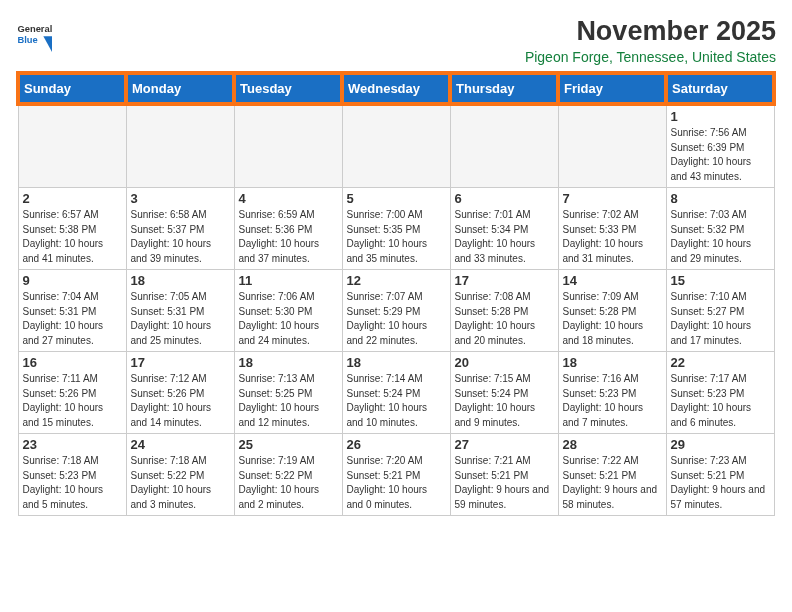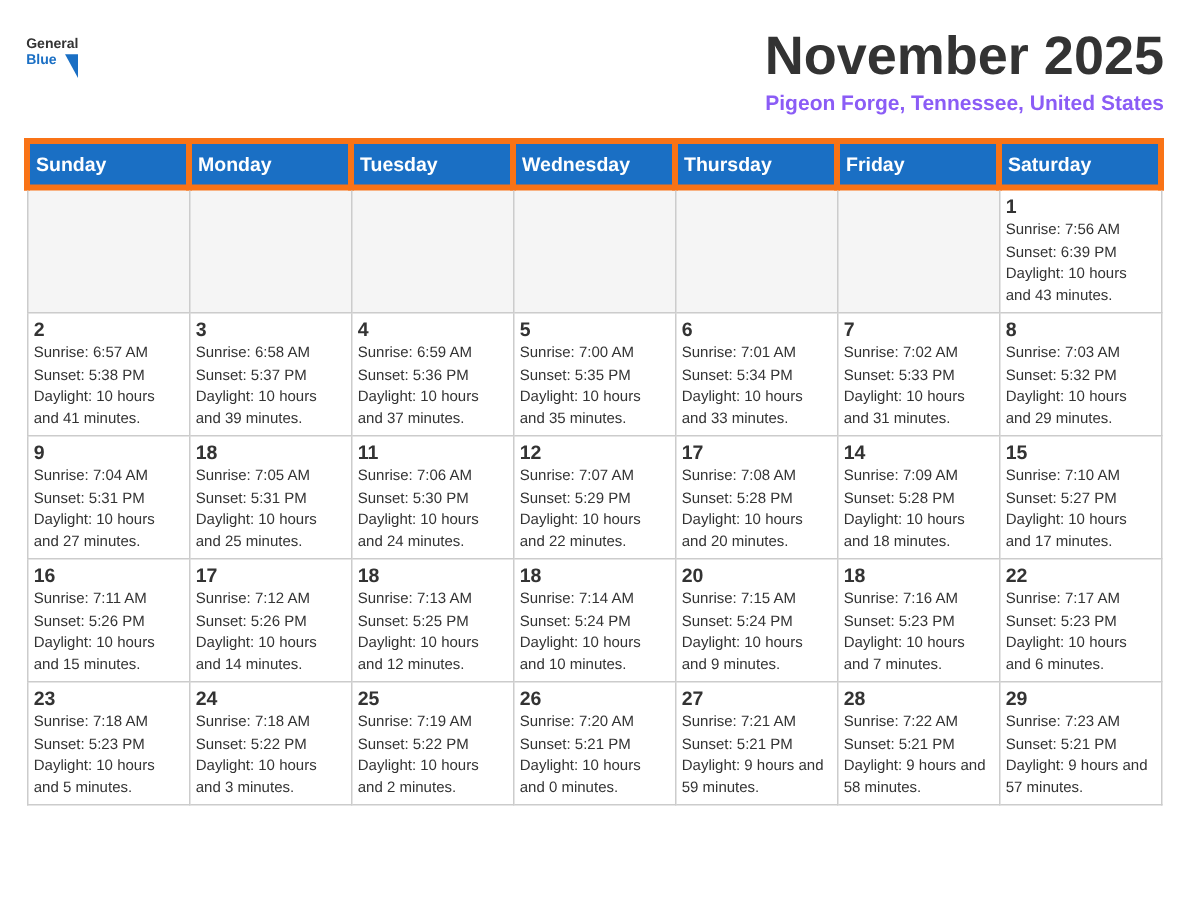--- a/index.html
+++ b/index.html
@@ -7,44 +7,43 @@
       font-family: Arial, sans-serif;
       background: #fff;
       width: 792px;
       min-height: 612px;
       padding: 16px;
     }
     .header-area {
       display: flex;
       justify-content: space-between;
       align-items: flex-start;
-      margin-bottom: 16px;
+      margin-bottom: 6px;
     }
     .logo-wrapper {
       display: flex;
       align-items: center;
       gap: 4px;
     }
     .logo-icon {
       width: 36px;
       height: 36px;
     }
     .title-area {
       text-align: right;
     }
     .month-title {
-      font-size: 36px;
+      font-size: 27px;
       font-weight: bold;
       color: #333;
     }
     .location-title {
       font-size: 14px;
-      color: #8b5cf6;
+      color: #15803d;
       margin-top: 2px;
-      font-weight: bold;
     }
     .calendar {
       width: 100%;
       border-collapse: collapse;
       border: 1px solid #ccc;
     }
     .calendar th {
       background: #1a6fc4;
       color: #fff;
       font-size: 13px;

